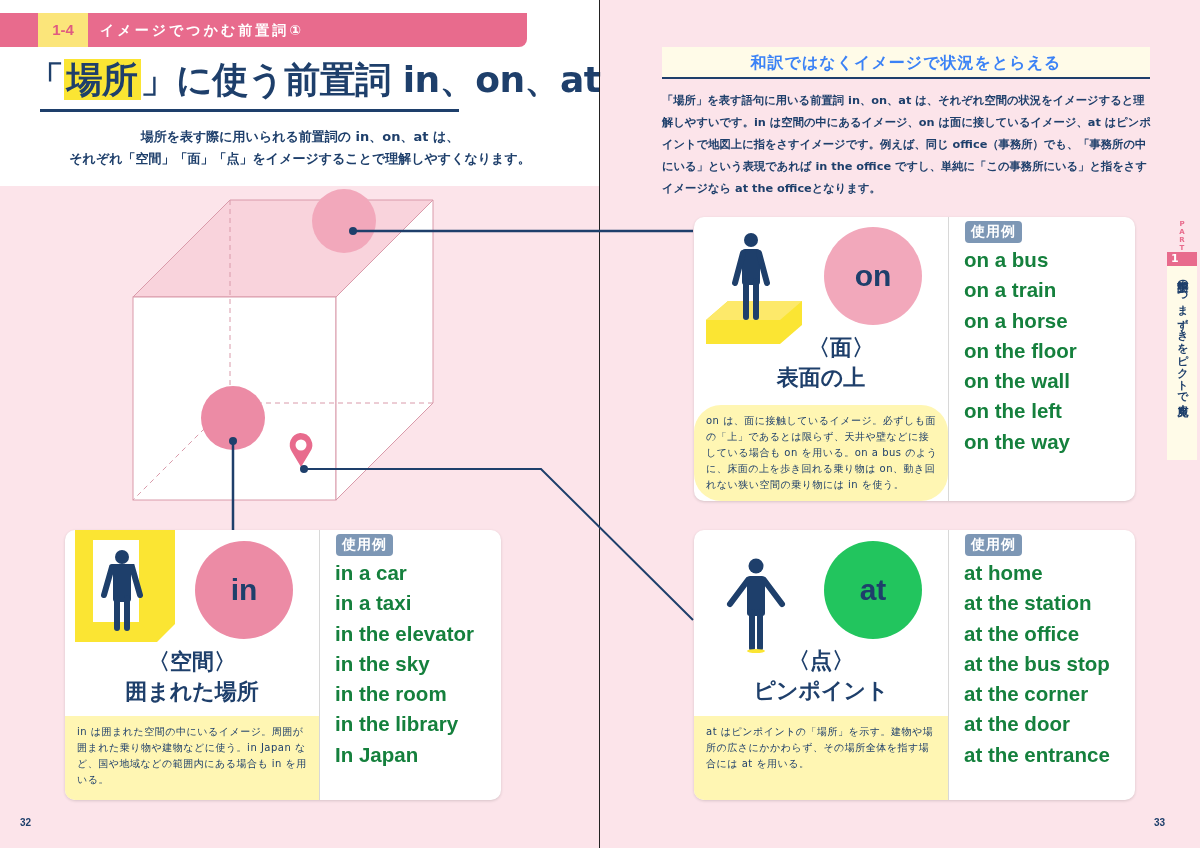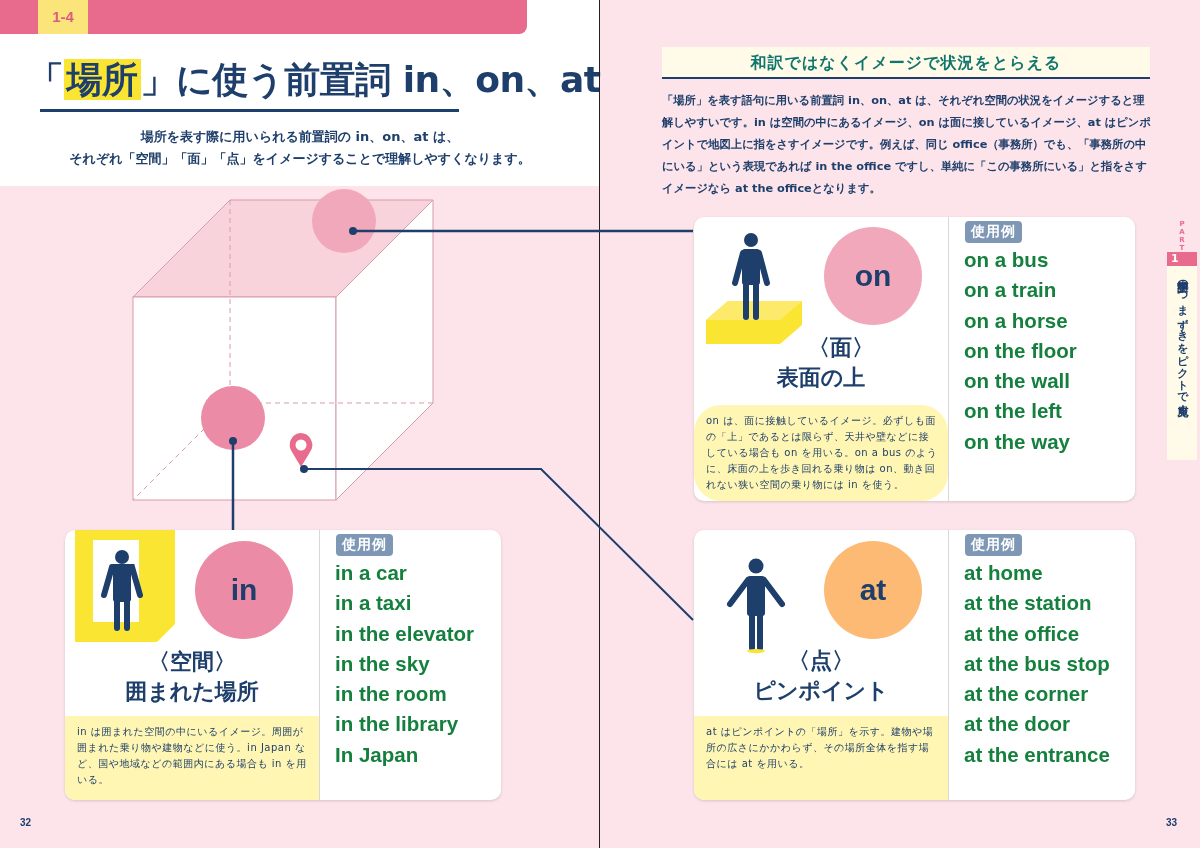--- a/index.html
+++ b/index.html
@@ -8,35 +8,35 @@
 
   .page { position: absolute; top: 0; height: 848px; }
   .page-left { left: 0; width: 600px; }
   .page-right { left: 600px; width: 600px; }
   .spine { position: absolute; left: 599px; top: 0; width: 1px; height: 848px; background: #222; }
 
   
   .left-top-white { position: absolute; left: 0; top: 0; width: 600px; height: 186px; background: #ffffff; }
 
   
-  .section-band { position: absolute; left: 0; top: 0; width: 527px; height: 34px; background: #e86b8d; border-radius: 0 0 8px 0; }
+  .section-band { position: absolute; left: 0; top: 13px; width: 527px; height: 34px; background: #e86b8d; border-radius: 0 0 8px 0; }
   .section-num { position: absolute; left: 38px; top: 0; width: 50px; height: 34px; background: #fbe57a; color: #e05b80; font-weight: bold; font-size: 15px; line-height: 34px; text-align: center; font-family: "Liberation Sans", sans-serif; }
   .section-title { position: absolute; left: 100px; top: 0; height: 34px; line-height: 34px; color: #ffffff; font-weight: bold; font-size: 14px; letter-spacing: 3px; }
 
   
   .main-title { position: absolute; left: 28px; top: 56px; width: 520px; font-size: 36px; font-weight: bold; color: #1e3f6b; white-space: nowrap; letter-spacing: -0.5px; }
   .main-title .hl { background: #fbe533; padding: 0 3px; }
   .title-rule { position: absolute; left: 40px; top: 109px; width: 419px; height: 3px; background: #1e3f6b; }
   .subtitle { position: absolute; left: 30px; top: 126px; width: 540px; text-align: center; font-size: 13px; font-weight: bold; line-height: 22px; color: #1e3f6b; }
 
   
   .diagram { position: absolute; left: 0; top: 0; width: 1200px; height: 848px; pointer-events: none; }
 
   
-  .r-heading-box { position: absolute; left: 62px; top: 47px; width: 488px; height: 32px; background: #fffbe8; border-bottom: 2px solid #1e3f6b; text-align: center; line-height: 32px; color: #0f766e; font-size: 16px; font-weight: bold; letter-spacing: 1px; }
+  .r-heading-box { position: absolute; left: 62px; top: 47px; width: 488px; height: 32px; background: #fffbe8; border-bottom: 2px solid #1e3f6b; text-align: center; line-height: 32px; color: #3b82f6; font-size: 16px; font-weight: bold; letter-spacing: 1px; }
   .r-body { position: absolute; left: 62px; top: 90px; width: 490px; font-size: 11.3px; line-height: 22px; color: #1e3f6b; font-weight: bold; }
 
   
   .side-tab { position: absolute; left: 1167px; top: 220px; width: 30px; height: 240px; }
   .side-part { position: absolute; left: 0; top: 0; width: 30px; text-align: center; color: #e86b8d; font-size: 7px; font-weight: bold; line-height: 8px; }
   .side-num { position: absolute; left: 0; top: 32px; width: 30px; height: 14px; background: #e86b8d; color: #fff; font-weight: bold; font-size: 11px; text-align: left; padding-left: 4px; line-height: 14px; }
   .side-text { position: absolute; left: 0; top: 46px; width: 30px; height: 194px; background: #fffbe8; writing-mode: vertical-rl; font-size: 11px; font-weight: bold; color: #1e3f6b; padding-top: 6px; line-height: 30px; }
 
   
   .card { position: absolute; background: #fff; border-radius: 10px; box-shadow: 0 1px 3px rgba(0,0,0,0.15); overflow: hidden; }
@@ -52,37 +52,38 @@
   .page-num { position: absolute; top: 817px; font-size: 10px; font-weight: bold; color: #1e3f6b; font-family: "Liberation Sans", sans-serif; }
 </style>
 </head>
 <body>
 
 <div class="page page-left">
   <div class="left-top-white"></div>
 
   <div class="section-band">
     <div class="section-num">1-4</div>
+    <div class="section-title">イメージでつかむ前置詞①</div>
   </div>
 
   <h1 class="main-title"><span>「</span><span class="hl">場所</span><span>」に使う前置詞 in、on、at</span></h1>
   <div class="title-rule"></div>
 
   <div class="subtitle">
     <div>場所を表す際に用いられる前置詞の in、on、at は、</div>
     <div>それぞれ「空間」「面」「点」をイメージすることで理解しやすくなります。</div>
   </div>
 
   <div class="page-num" style="left:20px;">32</div>
 </div>
 
 <div class="page page-right">
   <div class="r-heading-box">和訳ではなくイメージで状況をとらえる</div>
   <p class="r-body">「場所」を表す語句に用いる前置詞 in、on、at は、それぞれ空間の状況をイメージすると理解しやすいです。in は空間の中にあるイメージ、on は面に接しているイメージ、at はピンポイントで地図上に指をさすイメージです。例えば、同じ office（事務所）でも、「事務所の中にいる」という表現であれば in the office ですし、単純に「この事務所にいる」と指をさすイメージなら at the officeとなります。</p>
-  <div class="page-num" style="left:566px;">33</div>
+  <div class="page-num" style="left:554px;">33</div>
 </div>
 
 <div class="spine"></div>
 
 <div class="side-tab">
   <div class="side-part">P<br>A<br>R<br>T</div>
   <div class="side-num">1</div>
   <div class="side-text">中学英語のつまずきをピクトで克服！</div>
 </div>
 
@@ -179,21 +180,21 @@
 <div class="card" style="left:694px; top:530px; width:441px; height:270px;">
   <div class="card-left">
     <svg width="80" height="130" style="position:absolute; left:22px; top:20px;">
       <circle cx="40" cy="16" r="7.5" fill="#1e3f6b"></circle>
       <rect x="31" y="26" width="18" height="40" rx="3" fill="#1e3f6b"></rect>
       <path d="M32,30 l-18,24 M48,30 l18,24" stroke="#1e3f6b" stroke-width="6" stroke-linecap="round" fill="none"></path>
       <line x1="36" y1="62" x2="36" y2="98" stroke="#1e3f6b" stroke-width="6" stroke-linecap="round"></line>
       <line x1="44" y1="62" x2="44" y2="98" stroke="#1e3f6b" stroke-width="6" stroke-linecap="round"></line>
       <ellipse cx="40" cy="101" rx="9" ry="2" fill="#fbe533"></ellipse>
     </svg>
-    <div class="prep-circle" style="left:130px; top:11px; background:#fdba74;">at</div>
+    <div class="prep-circle" style="left:130px; top:11px; background:#22c55e;">at</div>
     <div class="card-concept" style="top:116px;">〈点〉</div>
     <div class="card-concept" style="top:146px;">ピンポイント</div>
     <div class="card-note" style="height:84px;">at はピンポイントの「場所」を示す。建物や場所の広さにかかわらず、その場所全体を指す場合には at を用いる。</div>
   </div>
   <div class="card-divider"></div>
   <div class="examples-badge">使用例</div>
   <ul class="examples">
     <li>at home</li>
     <li>at the station</li>
     <li>at the office</li>

